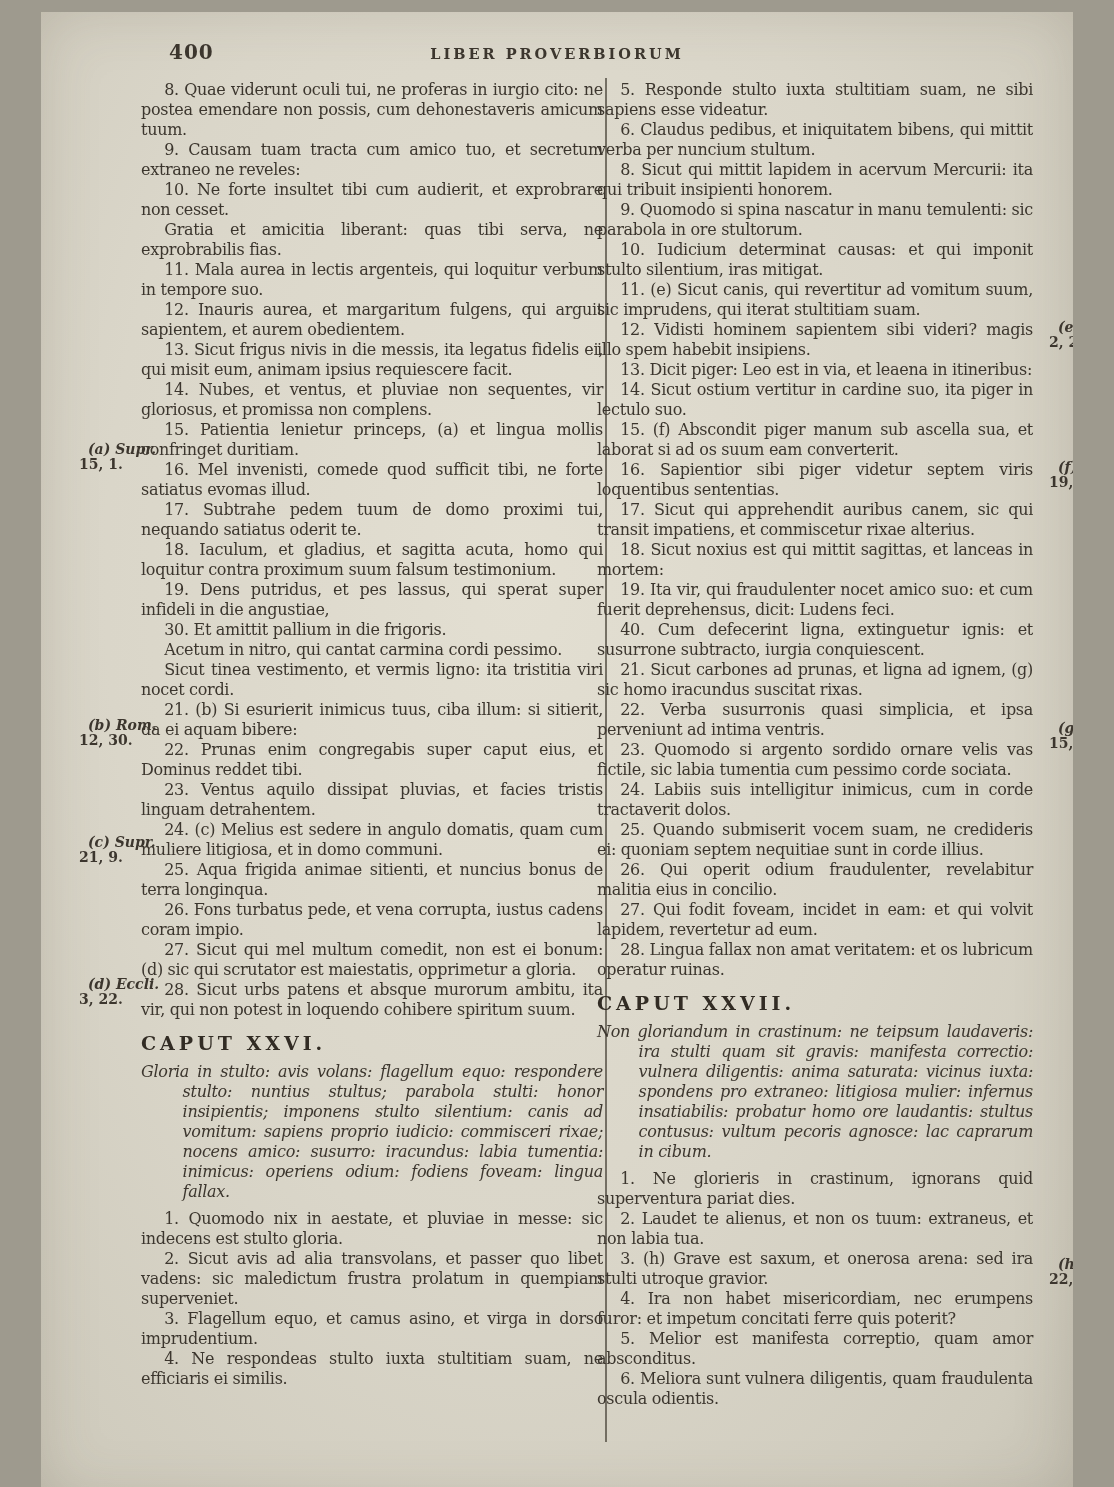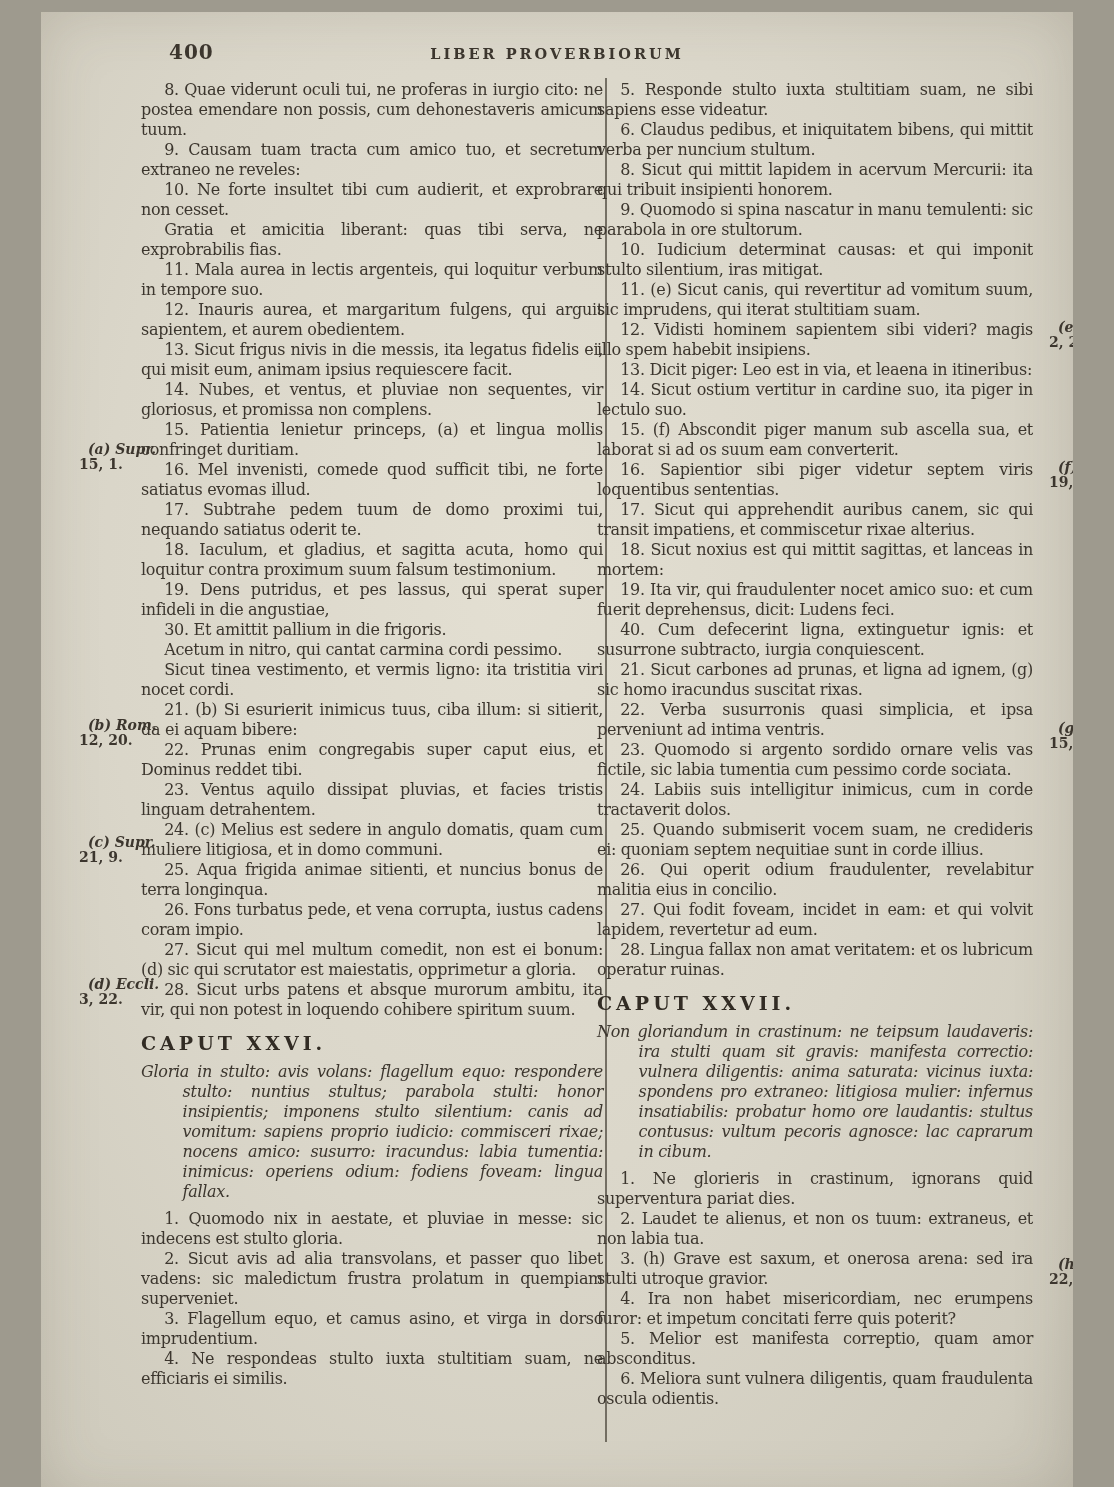--- a/index.html
+++ b/index.html
@@ -201,21 +201,21 @@
 
   <div class="margin-notes">
 
       <div class="margin-note side-left" style="top: 430px;">
         <span class="mn-label">(a) Supr.</span>
         <span class="mn-ref">15, 1.</span>
       </div>
 
       <div class="margin-note side-left" style="top: 706px;">
         <span class="mn-label">(b) Rom.</span>
-        <span class="mn-ref">12, 20.</span>
+        <span class="mn-ref">12, 30.</span>
       </div>
 
       <div class="margin-note side-left" style="top: 823px;">
         <span class="mn-label">(c) Supr.</span>
         <span class="mn-ref">21, 9.</span>
       </div>
 
       <div class="margin-note side-left" style="top: 965px;">
         <span class="mn-label">(d) Eccli.</span>
         <span class="mn-ref">3, 22.</span>

